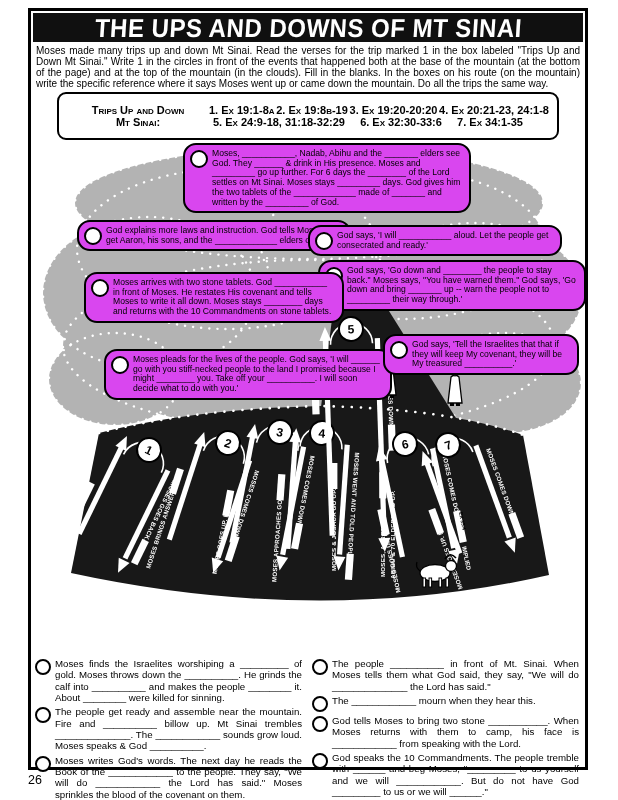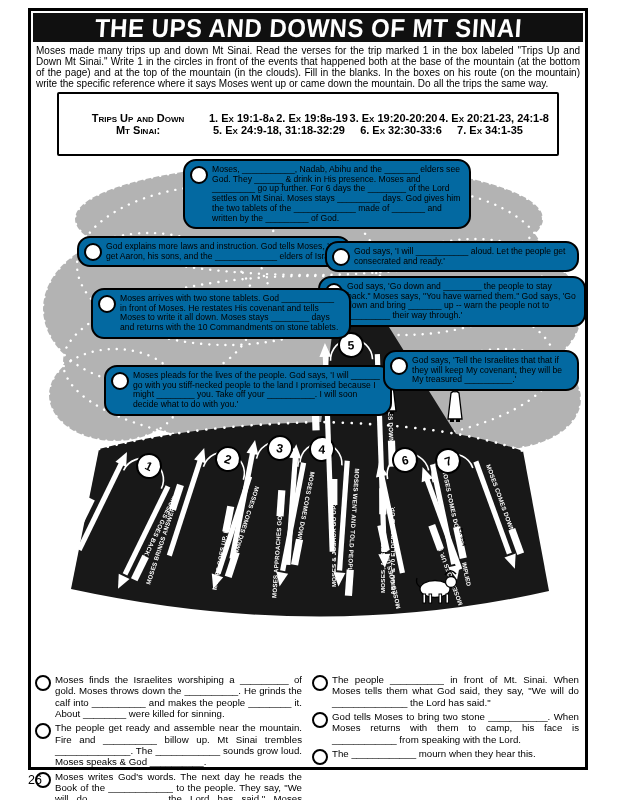--- a/index.html
+++ b/index.html
@@ -18,30 +18,30 @@
   }
   .titlebar span{
     color:#fff;font-weight:bold;font-size:24px;letter-spacing:.5px;
     transform:scaleY(1.08) skewX(-4deg);white-space:nowrap;
   }
   .instructions{
     padding:1px 5px 0 5px;font-size:10px;line-height:1.1;text-align:justify;
     font-weight:500;
   }
   .tripsbox{
-    width:482px;margin:3px auto 0 auto;border:2.5px solid #000;border-radius:2px;
-    padding:18px 8px;font-weight:bold;font-size:11px;font-variant:small-caps;
+    width:482px;margin:3px auto 0 auto;border:2.5px solid #000;border-radius:9px;
+    padding:10px 8px;font-weight:bold;font-size:11px;font-variant:small-caps;
   }
   .trow{display:flex;align-items:baseline;}
   .trow .tlabel{flex:0 0 142px;text-align:center;}
   .trow .trefs{flex:1;display:flex;justify-content:space-between;}
   .graphic{position:relative;width:554px;height:470px;margin-top:1px;}
   .graphic svg{position:absolute;left:0;top:0;}
   .wbox{
-    position:absolute;background:#0369a1;border:2.5px solid #000;border-radius:13px;
+    position:absolute;background:#d946ef;border:2.5px solid #000;border-radius:13px;
     padding:4px 7px 4px 5px;display:flex;gap:4px;
     font-size:8.6px;line-height:1.13;font-weight:500;
   }
   .wcircle{
     width:14px;height:14px;border:2.2px solid #000;border-radius:50%;
     flex:0 0 auto;background:#fff;margin-top:1px;
   }
   .wtext{flex:1;}
   .bottom{
     display:grid;grid-template-columns:1fr 1fr;column-gap:10px;row-gap:2px;
@@ -236,29 +236,29 @@
       </svg>
 
     <div class="wbox" style="left:152px;top:2px;width:272px;">
       <div class="wcircle"></div>
       <div class="wtext">Moses, ___________, Nadab, Abihu and the _______ elders see God. They ______ &amp; drink in His presence. Moses and _________ go up further. For 6 days the ________ of the Lord settles on Mt Sinai. Moses stays _________ days. God gives him the two tablets of the _____________ made of _______ and written by the _________ of God.</div>
     </div>
     <div class="wbox" style="left:46px;top:79px;width:258px;">
       <div class="wcircle"></div>
       <div class="wtext">God explains more laws and instruction. God tells Moses, 'Go get Aaron, his sons, and the _____________ elders of Israel.'</div>
     </div>
-    <div class="wbox" style="left:294px;top:84px;width:238px;">
+    <div class="wbox" style="left:277px;top:84px;width:238px;">
       <div class="wcircle"></div>
       <div class="wtext">God says, 'I will ___________ aloud. Let the people get consecrated and ready.'</div>
     </div>
     <div class="wbox" style="left:287px;top:119px;width:252px;">
       <div class="wcircle"></div>
       <div class="wtext">God says, 'Go down and ________ the people to stay back." Moses says, "You have warned them." God says, 'Go down and bring _______ up -- warn the people not to _________ their way through.'</div>
     </div>
-    <div class="wbox" style="left:60px;top:131px;width:244px;">
+    <div class="wbox" style="left:53px;top:131px;width:244px;">
       <div class="wcircle"></div>
       <div class="wtext">Moses arrives with two stone tablets. God ___________ in front of Moses. He restates His covenant and tells Moses to write it all down. Moses stays ________ days and returns with the 10 Commandments on stone tablets.</div>
     </div>
     <div class="wbox" style="left:73px;top:208px;width:272px;">
       <div class="wcircle"></div>
       <div class="wtext">Moses pleads for the lives of the people. God says, 'I will ______ go with you stiff-necked people to the land I promised because I might ________ you. Take off your __________. I will soon decide what to do with you.'</div>
     </div>
     <div class="wbox" style="left:352px;top:193px;width:180px;justify-content:flex-end;">
       <div class="wcircle"></div>
       <div class="wtext">God says, 'Tell the Israelites that that if they will keep My covenant, they will be My treasured __________.'</div>
@@ -280,25 +280,29 @@
         <span>Moses writes God's words. The next day he reads the Book of the ____________ to the people. They say, "We will do ____________ the Lord has said." Moses sprinkles the blood of the covenant on them.</span>
       </div>
     </div>
     <div class="bcol">
       <div class="bp">
         <div class="wcircle"></div>
         <span>The people __________ in front of Mt. Sinai. When Moses tells them what God said, they say, "We will do ______________ the Lord has said."</span>
       </div>
       <div class="bp">
         <div class="wcircle"></div>
+        <span>The ____________ mourn when they hear this.</span>
+      </div>
+      <div class="bp">
+        <div class="wcircle"></div>
         <span>God tells Moses to bring two stone ___________. When Moses returns with them to camp, his face is ____________ from speaking with the Lord.</span>
       </div>
       <div class="bp">
         <div class="wcircle"></div>
-        <span>The ____________ mourn when they hear this.</span>
+        <span>God speaks the 10 Commandments. The people tremble with ______ and beg Moses, "_________ to us yourself and we will ____________. But do not have God _________ to us or we will ______."</span>
       </div>
     </div>
   </div>
 
 </div>
 
 <div class="footer">
   <span class="fc">26</span>
 </div>
 

